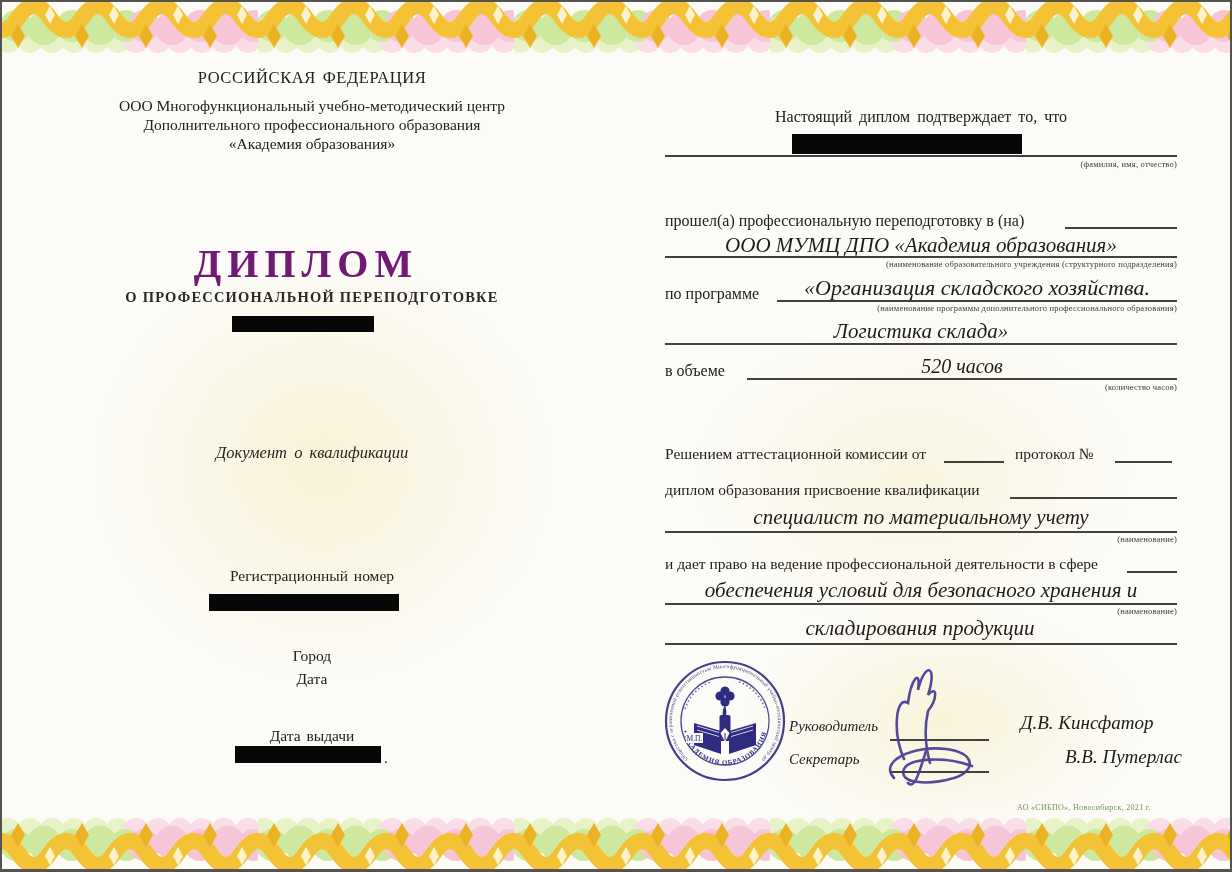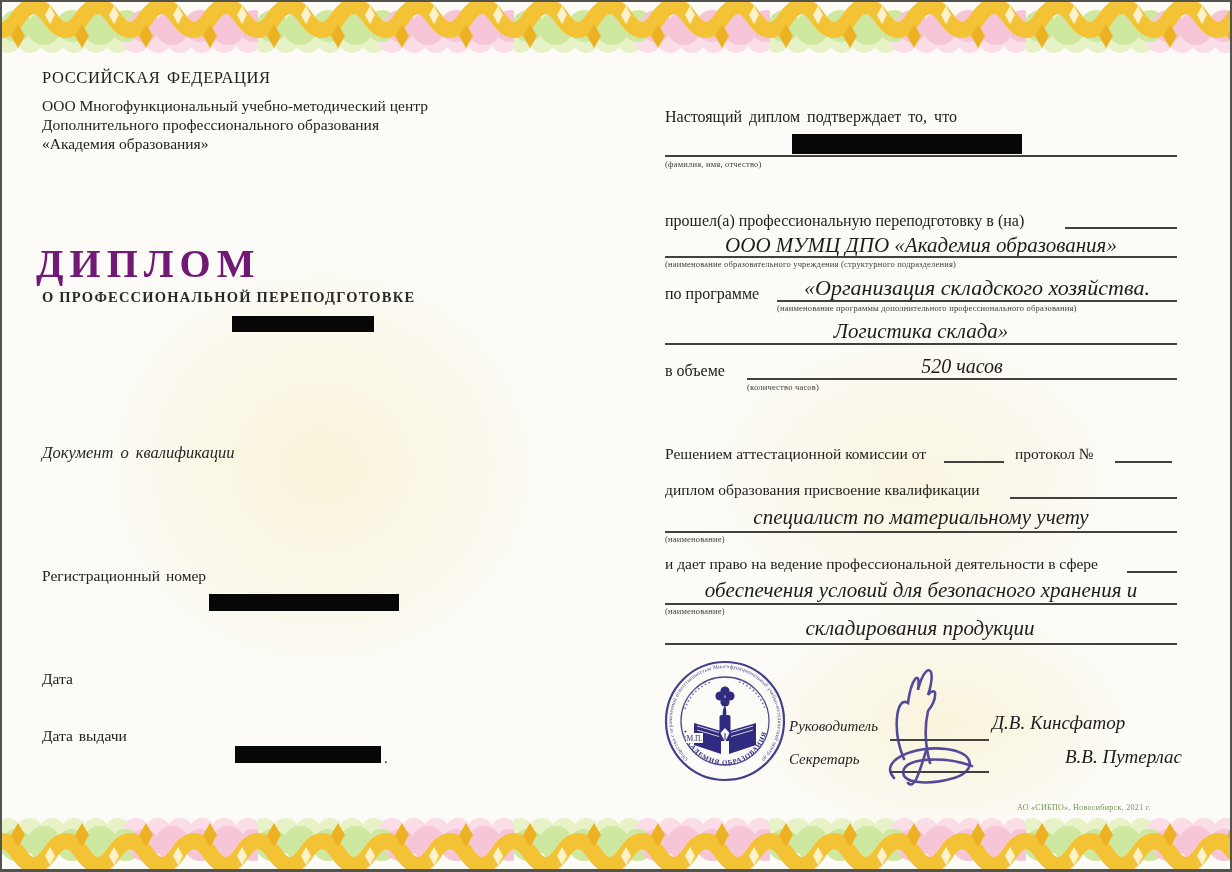--- a/index.html
+++ b/index.html
@@ -3,24 +3,24 @@
 <meta charset="utf-8">
 <style>
   *{margin:0;padding:0;box-sizing:border-box}
   html,body{background:#9a9a98}
   .page{
     position:relative;width:1232px;height:872px;margin:0 auto;
     background:#fcfbf7;border:2px solid #55534e;border-bottom-width:3px;
     overflow:hidden;font-family:"Liberation Serif","DejaVu Serif",serif;color:#22211f
   }
   .abs{position:absolute}
-  .ctr{}
+  .ctr{text-align:center}
   .ital{font-style:italic}
   .hline{position:absolute;height:0;border-top:2px solid #42413d}
-  .hint{position:absolute;font-size:8.5px;color:#3c3b38;text-align:left;letter-spacing:.2px;white-space:nowrap}
+  .hint{position:absolute;font-size:8.5px;color:#3c3b38;text-align:right;letter-spacing:.2px;white-space:nowrap}
   .bar{position:absolute;background:#070707}
   .val{position:absolute;font-style:italic;text-align:center;color:#1d1c1a;white-space:nowrap}
   .lbl{position:absolute;white-space:nowrap}
   .wm{position:absolute;pointer-events:none}
   .band{position:absolute;left:0;width:1228px;height:54px}
   .band-top{top:0}
   .band-bottom{bottom:0;transform:scaleY(-1)}
 </style>
 </head>
 <body>
@@ -142,20 +142,21 @@
   <div class="lbl ctr" style="left:34px;top:238px;width:540px;font-size:40px;font-weight:700;letter-spacing:6px;color:#701a75">ДИПЛОМ</div>
   <div class="lbl ctr" style="left:40px;top:287px;width:540px;font-size:14.5px;font-weight:700;letter-spacing:1.2px;color:#2a2926">О ПРОФЕССИОНАЛЬНОЙ ПЕРЕПОДГОТОВКЕ</div>
 
   <div class="bar" style="left:230px;top:314px;width:142px;height:16px"></div>
 
   <div class="lbl ctr" style="left:40px;top:565px;width:540px;font-size:15.5px;word-spacing:2px">Регистрационный номер</div>
 
   <div class="lbl ctr ital" style="left:40px;top:441px;width:540px;font-size:16.5px;word-spacing:3px;color:#262522">Документ о квалификации</div>
   <div class="bar" style="left:207px;top:592px;width:190px;height:17px"></div>
 
+  <div class="lbl ctr" style="left:40px;top:645px;width:540px;font-size:15.5px">Город</div>
   <div class="lbl ctr" style="left:40px;top:668px;width:540px;font-size:15.5px">Дата</div>
 
   <div class="lbl ctr" style="left:40px;top:725px;width:540px;font-size:15.5px;word-spacing:2px">Дата выдачи</div>
   <div class="bar" style="left:233px;top:744px;width:146px;height:17px"></div>
   <div class="lbl" style="left:382px;top:748px;font-size:15px">.</div>
 
   <div class="lbl ctr" style="left:663px;top:106px;width:512px;font-size:16px;word-spacing:3px">Настоящий диплом подтверждает то, что</div>
   <div class="bar" style="left:790px;top:132px;width:230px;height:20px"></div>
   <div class="hline" style="left:663px;top:153px;width:512px"></div>
   <div class="hint" style="left:663px;top:157px;width:512px">(фамилия, имя, отчество)</div>
@@ -230,21 +231,21 @@
     <path d="M0,21 l4.5,-9 l-4.5,-5 l-4.5,5 z" fill="#fbfaf5"></path>
     <line x1="0" y1="12" x2="0" y2="19" stroke="#2e2b80" stroke-width="1"></line>
     <path d="M -28,5 L -6,11.5 M -28,9 L -6,15.5" stroke="#fbfaf5" stroke-width="1" opacity=".8"></path>
     <path d="M 28,5 L 6,11.5 M 28,9 L 6,15.5" stroke="#fbfaf5" stroke-width="1" opacity=".8"></path>
     <rect x="-39" y="12" width="17" height="10" fill="#fbfaf6"></rect>
     <text x="-30.5" y="20" font-size="7.5" text-anchor="middle" fill="#2e2b80">М.П.</text>
   </svg>
 
   <div class="lbl ital" style="left:787px;top:716px;font-size:15px">Руководитель</div>
   <div class="hline" style="left:888px;top:737px;width:99px"></div>
-  <div class="val" style="left:990px;top:710px;width:190px;text-align:left;font-size:19px">Д.В. Кинсфатор</div>
+  <div class="val" style="left:990px;top:710px;width:190px;text-align:center;font-size:19px">Д.В. Кинсфатор</div>
 
   <div class="lbl ital" style="left:787px;top:749px;font-size:15px">Секретарь</div>
   <div class="hline" style="left:888px;top:769px;width:99px"></div>
   <div class="val" style="left:990px;top:744px;width:190px;text-align:right;font-size:19px">В.В. Путерлас</div>
 
   <svg class="abs" style="left:868px;top:655px;pointer-events:none" width="140" height="130" viewBox="0 0 140 130">
     <g fill="none" stroke="#463c94" stroke-width="2.6" stroke-linecap="round" opacity=".92">
       <path d="M 34,102 C 22,74 26,38 38,46 C 41,22 51,10 48,33 C 55,4 68,8 58,38 C 68,27 67,43 58,54 C 54,72 55,88 60,106"></path>
       <path d="M 24,121 C 8,104 44,88 76,92 C 104,95 108,113 84,121 C 56,129 28,126 34,112 C 40,100 78,100 102,109"></path>
       <path d="M 56,94 C 48,120 44,132 38,126"></path>

